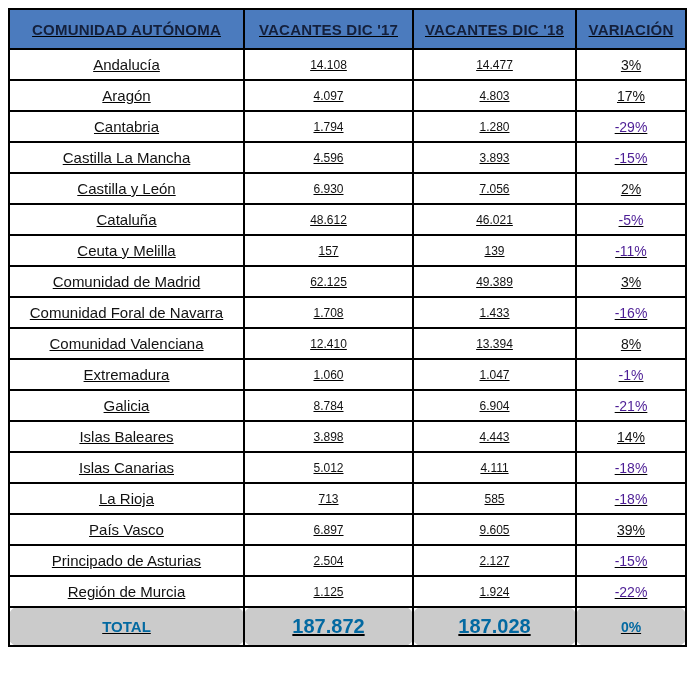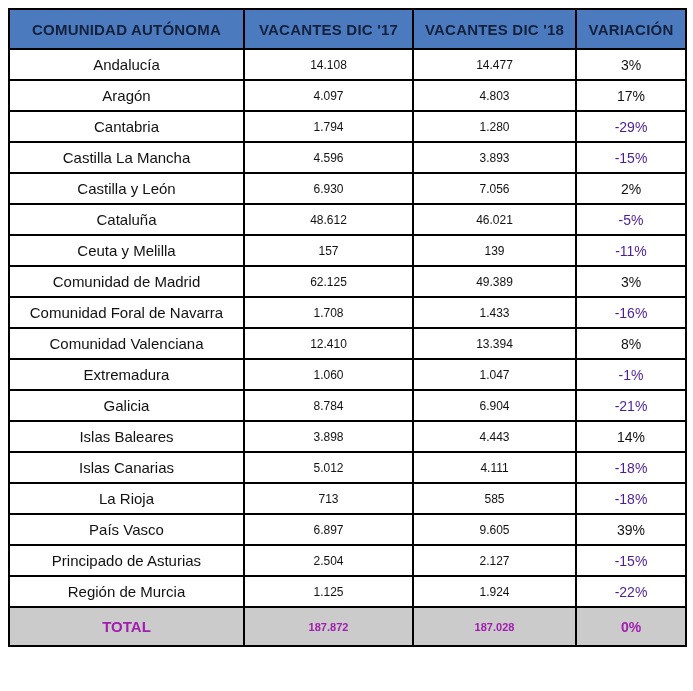--- a/index.html
+++ b/index.html
@@ -8,20 +8,21 @@
     background: #ffffff;
     width: 693px;
     height: 691px;
     font-family: "Liberation Sans", sans-serif;
   }
   .page {
     width: 693px;
     height: 691px;
     box-sizing: border-box;
     padding: 8px 8px 9px 8px;
+    text-decoration: underline;
   }
   table.vac-table {
     border-collapse: collapse;
     table-layout: fixed;
     width: 677px;
   }
   table.vac-table col.c1 { width: 235px; }
   table.vac-table col.c2 { width: 169px; }
   table.vac-table col.c3 { width: 163px; }
   table.vac-table col.c4 { width: 110px; }
@@ -54,23 +55,24 @@
     font-size: 14px;
   }
   table.vac-table tbody td.neg {
     color: #4c1d95;
   }
   table.vac-table tfoot td {
     background: #CBCBCB;
     font-weight: bold;
     font-size: 15px;
     height: 37px;
-    color: #a21caf;
-  }
-  table.vac-table tfoot td.num { font-size: 11px; }
+    color: #0369a1;
+    border-radius: 9px;
+  }
+  table.vac-table tfoot td.num { font-size: 20px; }
   table.vac-table tfoot td.var { font-size: 14px; }
 </style>
 </head>
 <body>
 
 <div class="page">
   <table class="vac-table">
     <colgroup>
       <col class="c1">
         <col class="c2">

